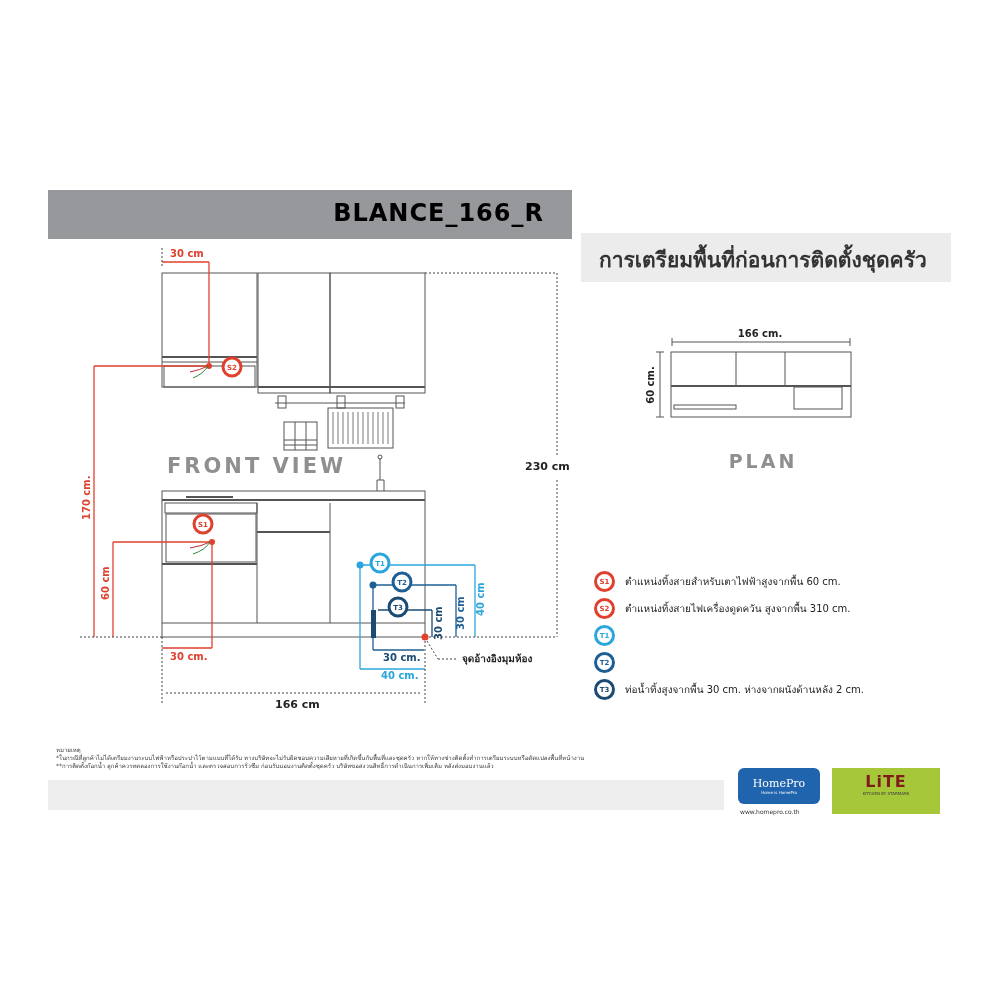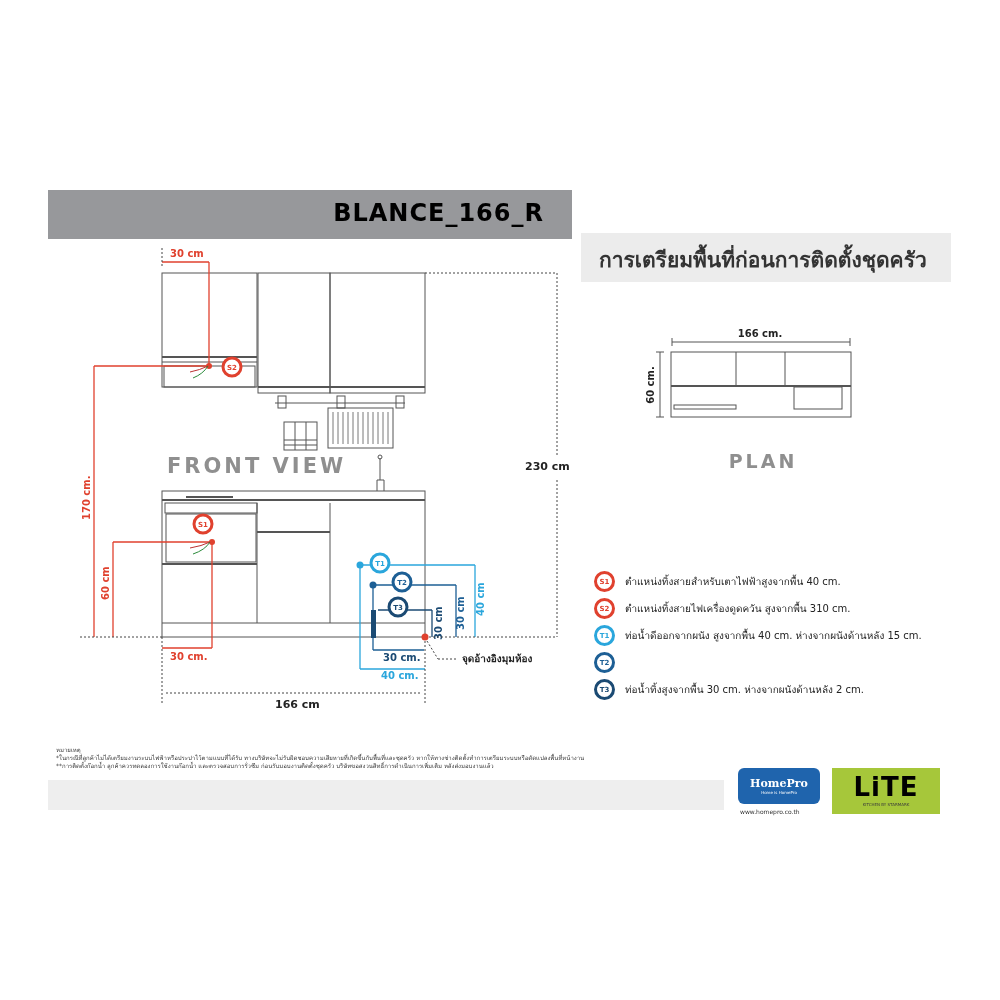--- a/index.html
+++ b/index.html
@@ -9,25 +9,25 @@
   .hdr-right { position:absolute; left:581px; top:190px; width:370px; height:49px; background:#ececec;margin-top:43px; }
   .hdr-right span { position:absolute; left:18px; top:10px; color:#333; font-size:21px; font-weight:bold; }
   svg.main { position:absolute; left:0; top:0; }
   .legend { position:absolute; left:594px; top:568px; }
   .legend-row { display:flex; align-items:center; height:27px; }
   .legend-badge { width:15px; height:15px; border-radius:50%; border:3px solid; display:flex; align-items:center; justify-content:center; font-size:7px; font-weight:bold; margin-right:10px; background:#fff; }
   .legend-text { font-size:10px; color:#222; }
   .note { position:absolute; left:56px; top:746px; font-size:6px; color:#333; line-height:8px; }
   .footer-bar { position:absolute; left:48px; top:780px; width:676px; height:30px; background:#eeeeee; }
   .homepro { position:absolute; left:738px; top:768px; width:82px; height:36px; background:#1f64ad; border-radius:6px; color:#fff; text-align:center; }
-  .homepro .t1 { font-size:11px; font-weight:bold; margin-top:9px; font-family:"DejaVu Serif", serif; }
+  .homepro .t1 { font-size:11px; font-weight:normal; margin-top:9px; font-family:"DejaVu Serif", serif; }
   .homepro .t2 { font-size:4px; }
   .homepro-url { position:absolute; left:740px; top:808px; font-size:6px; color:#333; }
   .lite { position:absolute; left:832px; top:768px; width:108px; height:46px; background:#a6c73a; text-align:center; }
-  .lite .l1 { font-size:26px; font-weight:bold; color:#000000; margin-top:4px; letter-spacing:1px; }
+  .lite .l1 { font-size:16px; font-weight:bold; color:#7f1d1d; margin-top:4px; letter-spacing:1px; }
   .lite .l2 { font-size:4px; color:#3a3a3a; }
   .lbl { font-family:"DejaVu Sans", sans-serif; }
 </style>
 </head>
 <body>
 
 <div class="hdr-left">
   <span>BLANCE_166_R</span>
 </div>
 <div class="hdr-right">
@@ -190,29 +190,28 @@
     <rect x="794" y="387" width="48" height="22"></rect>
   </g>
   <text x="760" y="337" font-size="10" font-weight="bold" fill="#222" text-anchor="middle" class="lbl">166 cm.</text>
   <text x="654" y="385" font-size="10" font-weight="bold" fill="#222" text-anchor="middle" class="lbl" transform="rotate(-90 654 385)">60 cm.</text>
   <text x="763" y="468" font-size="19" font-weight="bold" fill="#8f8f8f" text-anchor="middle" letter-spacing="3" class="lbl">PLAN</text>
 </svg>
 
 <div class="legend">
   <div class="legend-row">
     <div class="legend-badge" style="border-color:#e0412e;color:#e0412e;">S1</div>
-    <div class="legend-text">ตำแหน่งทิ้งสายสำหรับเตาไฟฟ้าสูงจากพื้น 40 cm.</div>
+    <div class="legend-text">ตำแหน่งทิ้งสายสำหรับเตาไฟฟ้าสูงจากพื้น 60 cm.</div>
   </div>
   <div class="legend-row">
     <div class="legend-badge" style="border-color:#e0412e;color:#e0412e;">S2</div>
     <div class="legend-text">ตำแหน่งทิ้งสายไฟเครื่องดูดควัน สูงจากพื้น 310 cm.</div>
   </div>
   <div class="legend-row">
     <div class="legend-badge" style="border-color:#2aa6dc;color:#2aa6dc;">T1</div>
-    <div class="legend-text">ท่อน้ำดีออกจากผนัง สูงจากพื้น 40 cm. ห่างจากผนังด้านหลัง 15 cm.</div>
   </div>
   <div class="legend-row">
     <div class="legend-badge" style="border-color:#1d5f95;color:#1d5f95;">T2</div>
   </div>
   <div class="legend-row">
     <div class="legend-badge" style="border-color:#1b4a73;color:#1b4a73;">T3</div>
     <div class="legend-text">ท่อน้ำทิ้งสูงจากพื้น 30 cm. ห่างจากผนังด้านหลัง 2 cm.</div>
   </div>
 </div>
 

